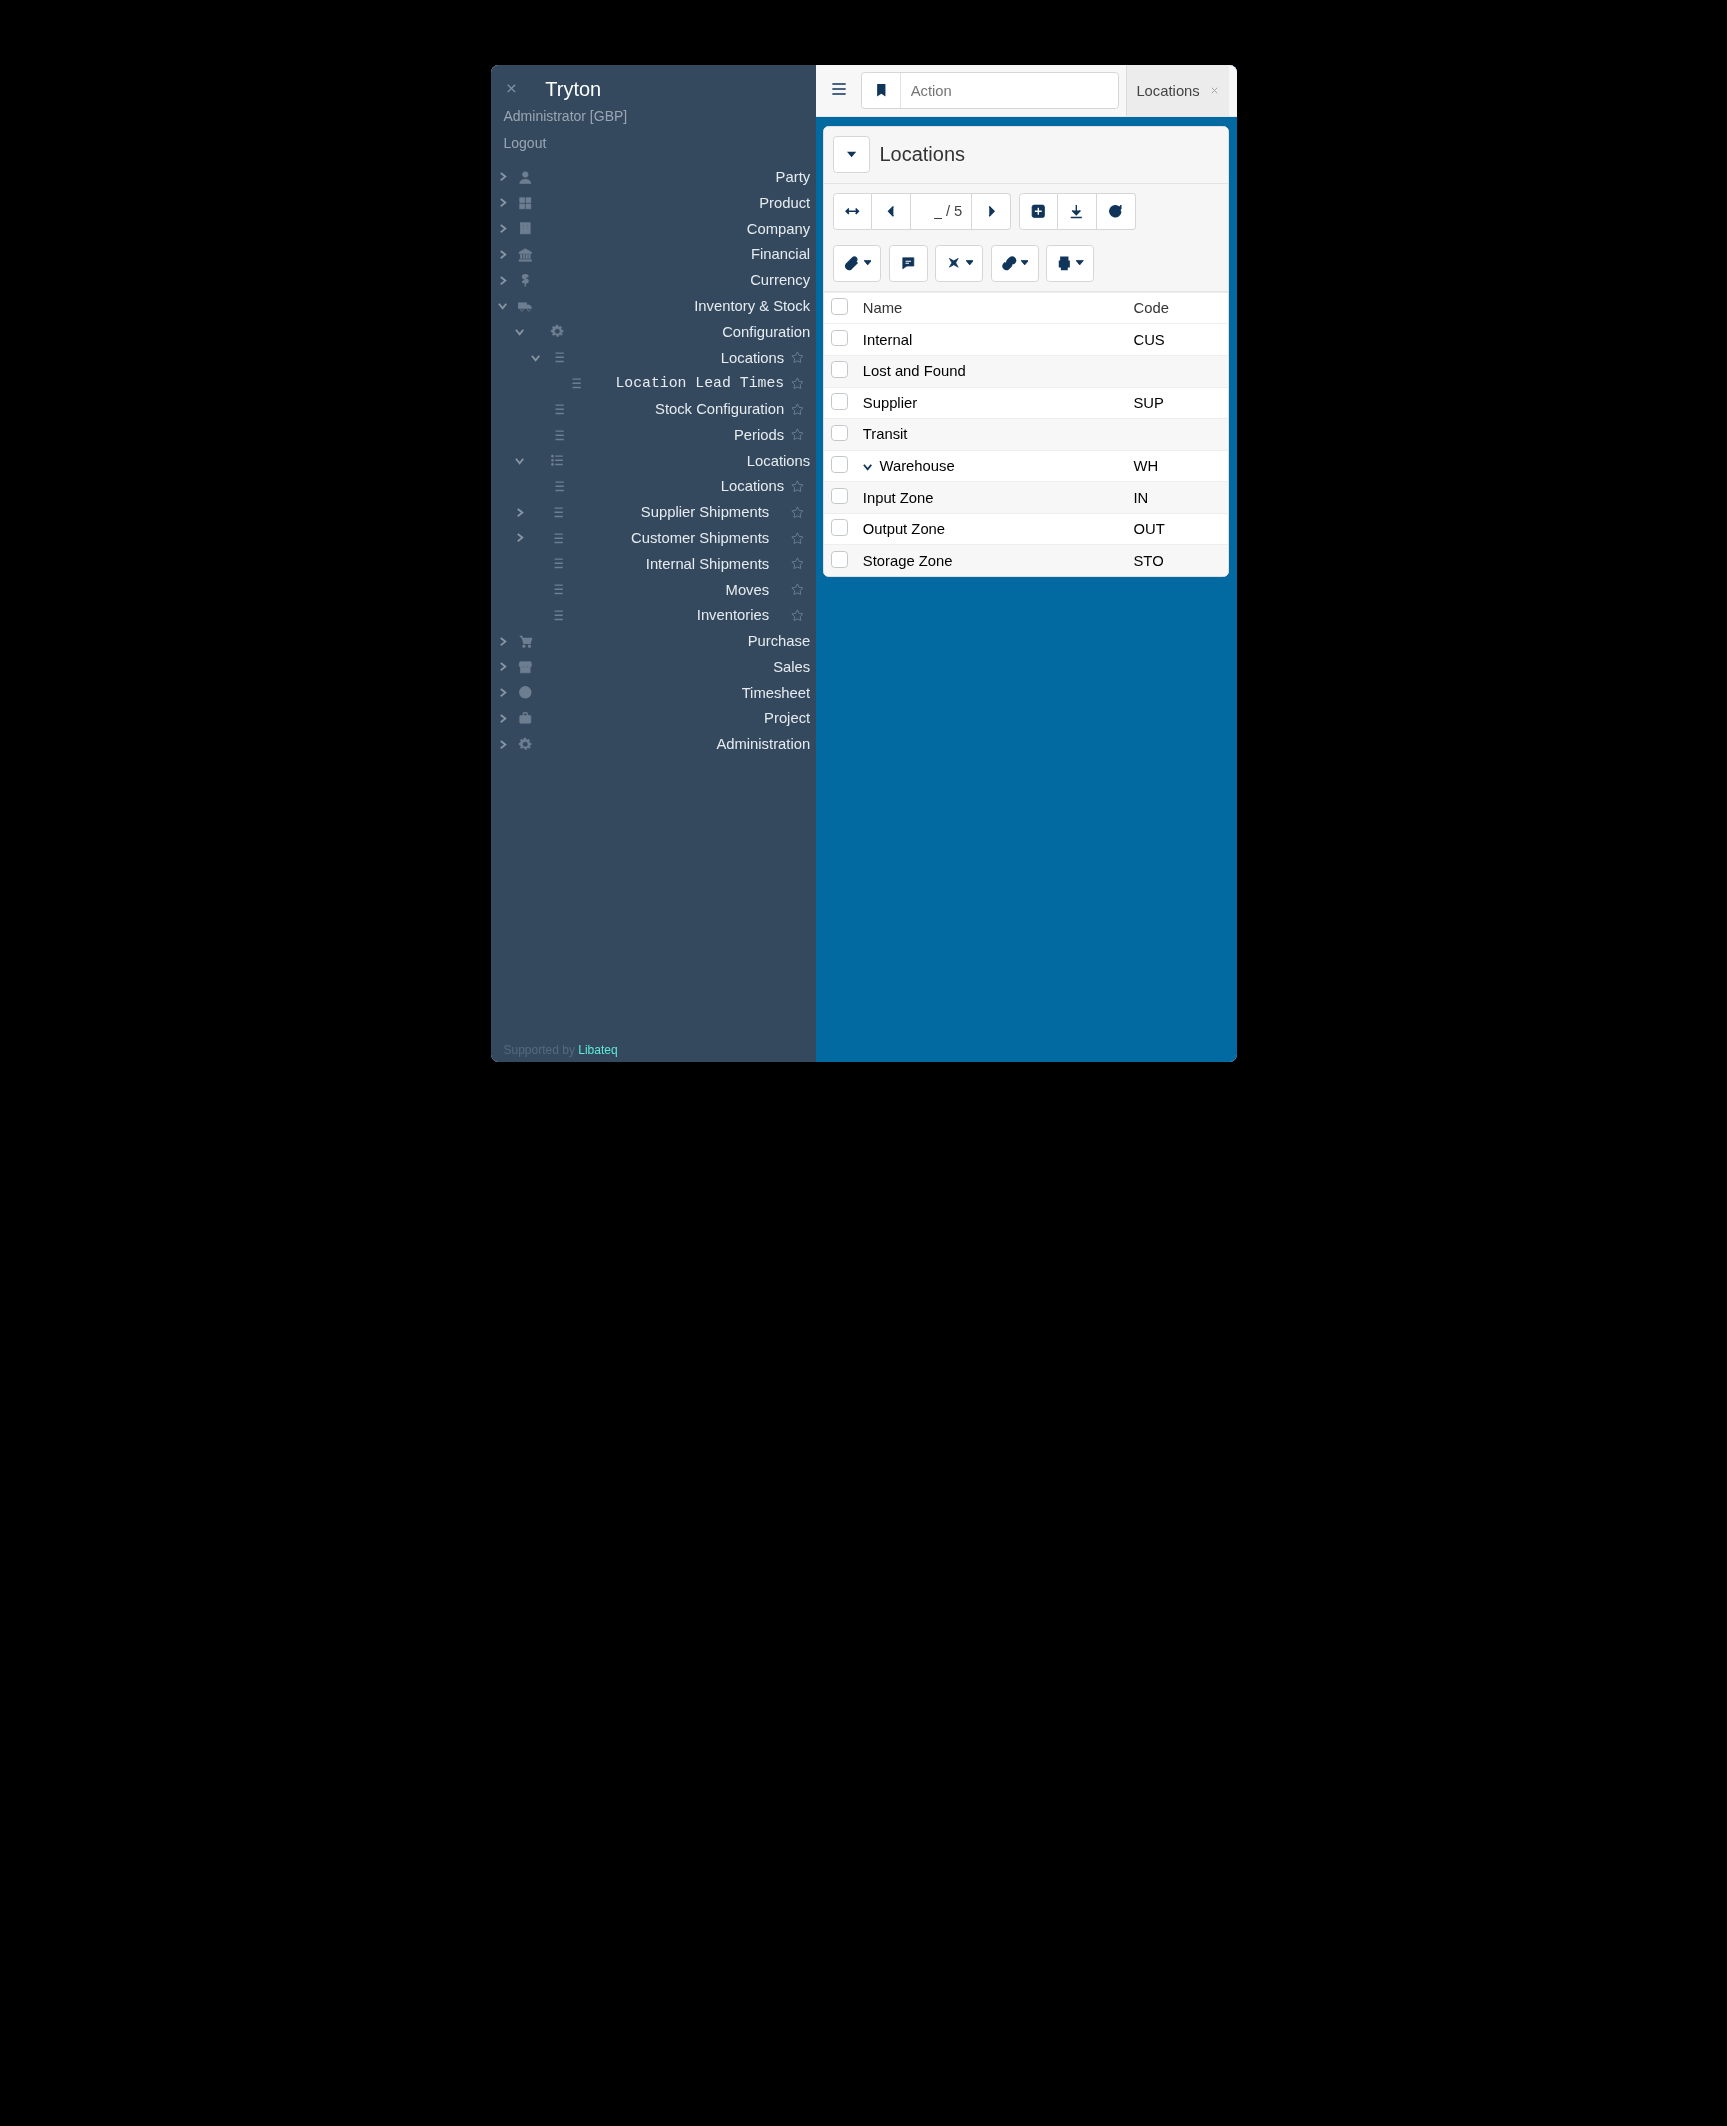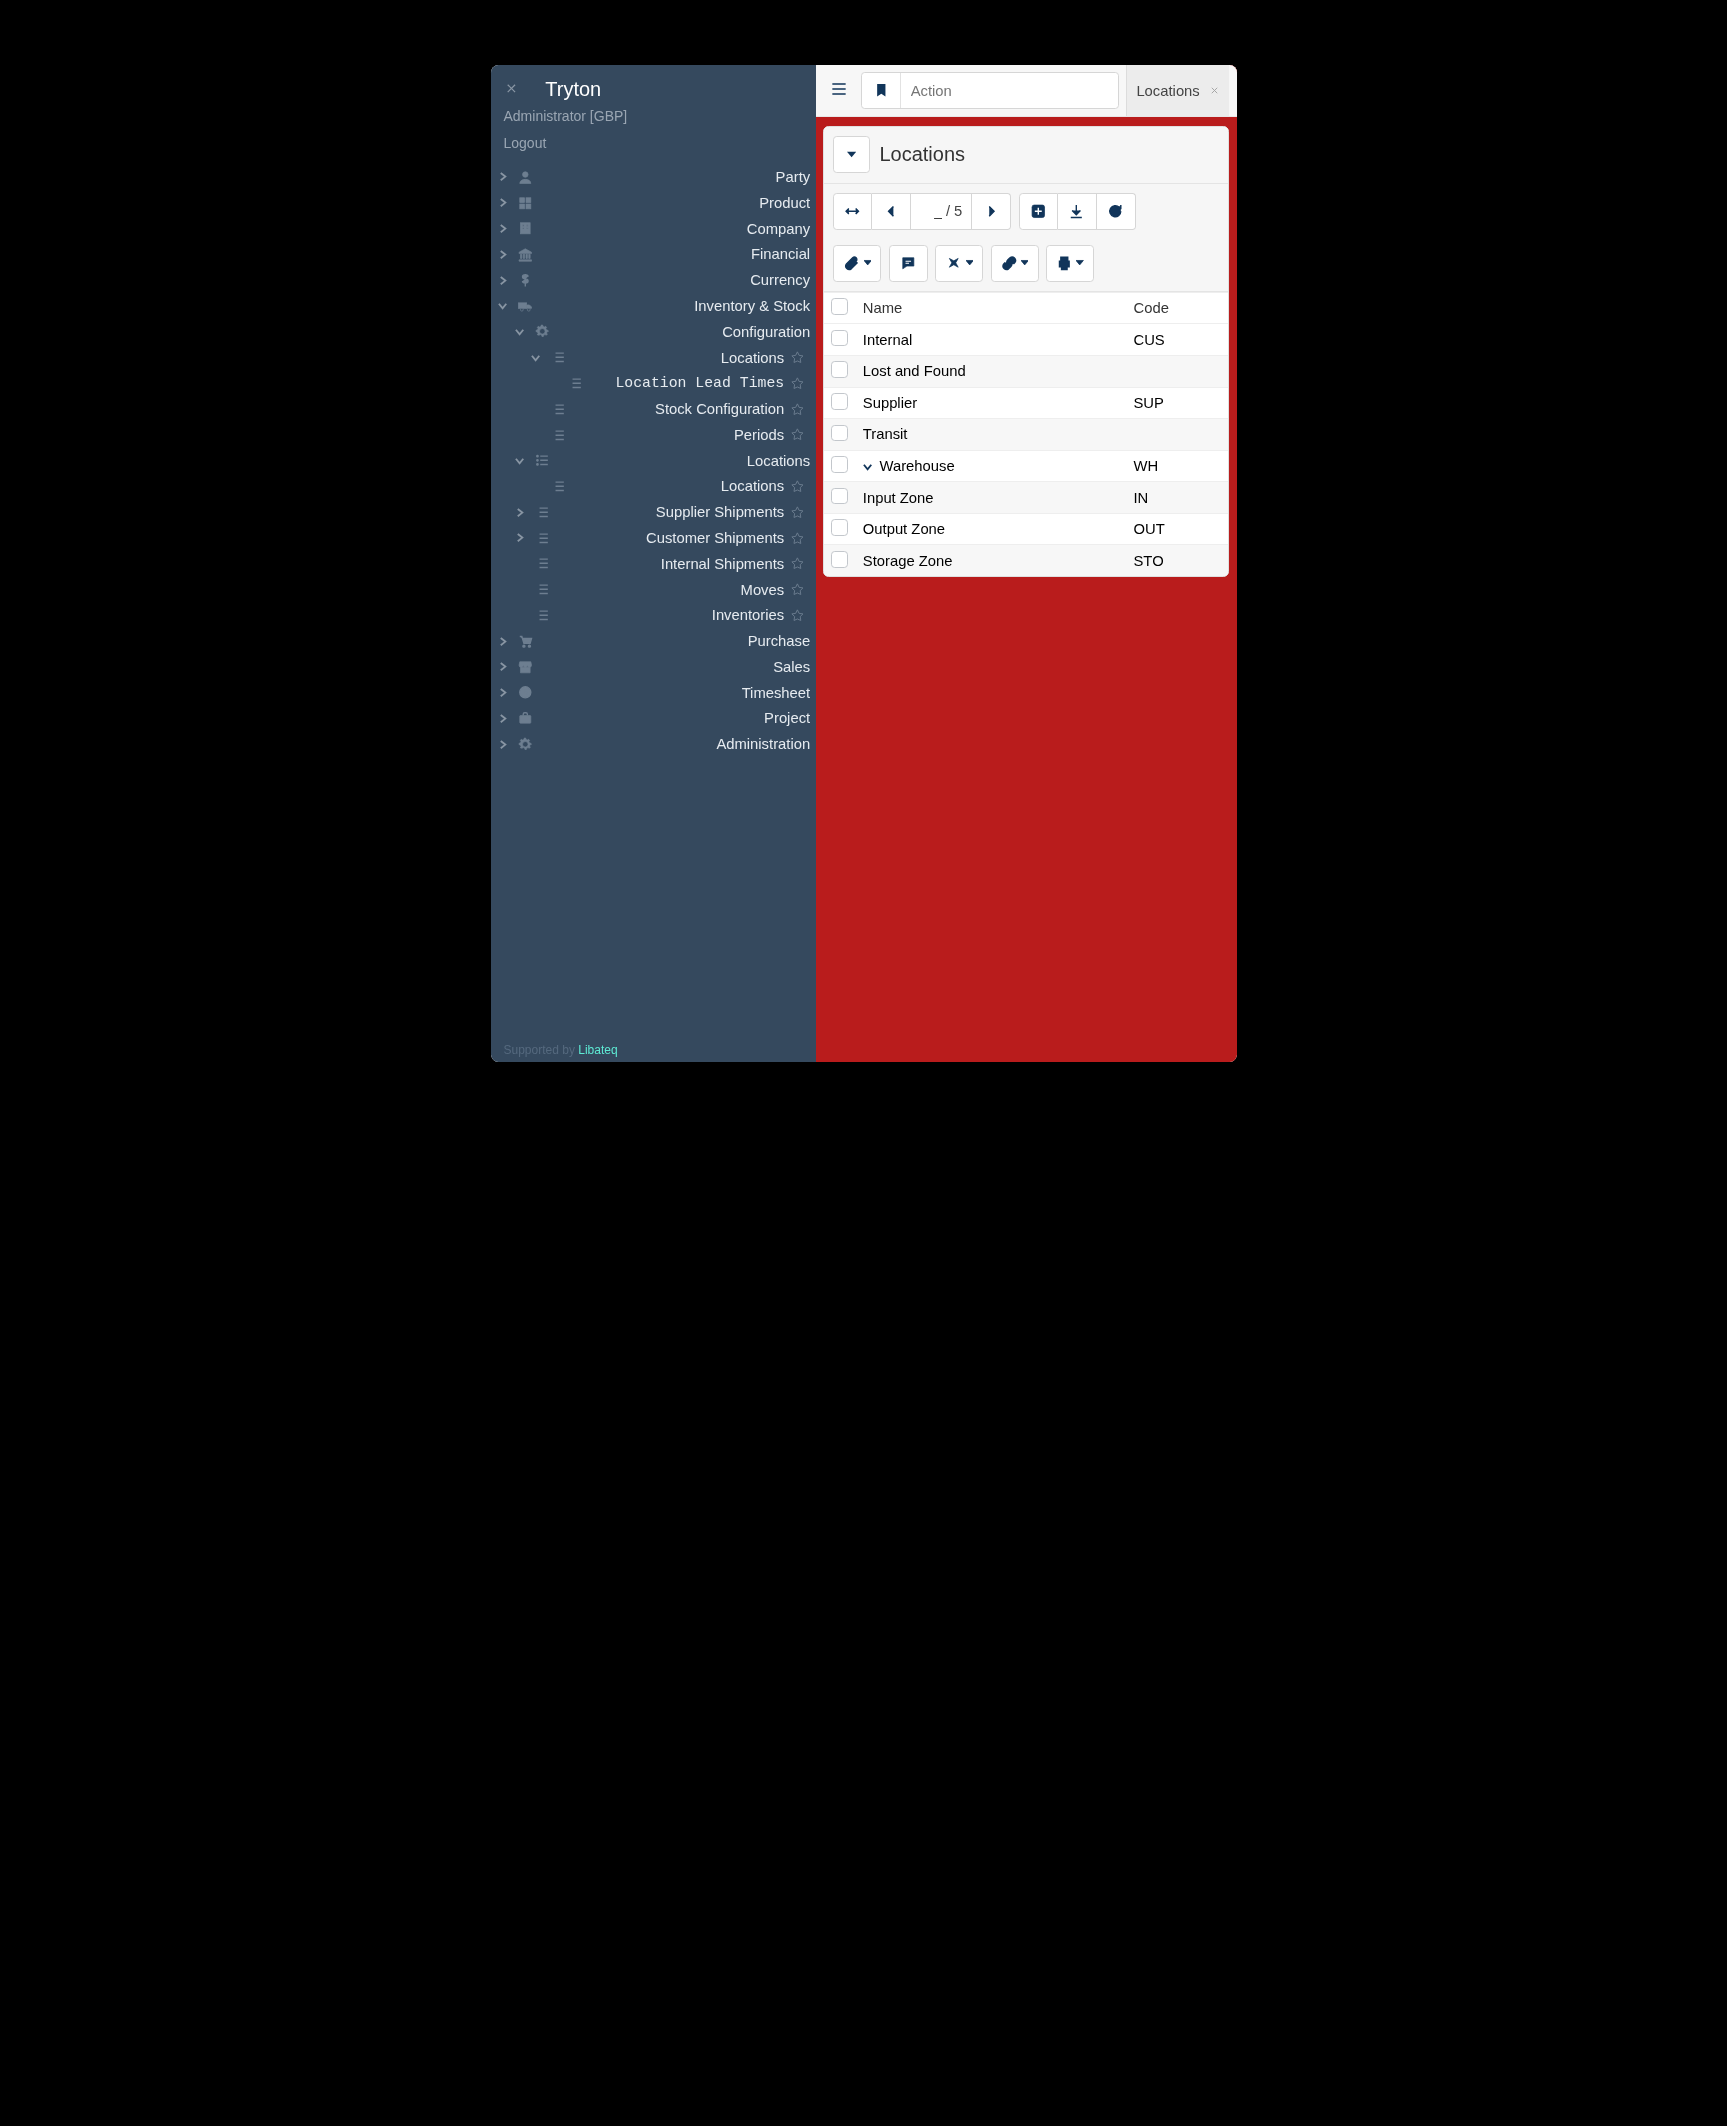--- a/index.html
+++ b/index.html
@@ -52,34 +52,34 @@
     text-align: right;
   }
   .nav-item .chev { width: 24px; display: flex; justify-content: center; }
   .nav-item .chev svg { width: 9.2px; height: 9.2px; stroke: #8895a3; stroke-width: 2; fill: none; }
   .nav-item .ico { width: 22px; display: flex; justify-content: center; align-items: center; }
   .nav-item .ico svg { width: 16.6px; height: 16.6px; fill: #6d7e90; stroke: #6d7e90; }
   .nav-item .lbl { flex: 1; padding-left: 3.7px; }
   .nav-item .star { width: 26px; display:flex; justify-content:center; }
   .nav-item .star svg { width: 14.8px; height: 14.8px; fill: none; stroke: #6d7e90; stroke-width: 1.5; }
   .indent-0 { padding-left: 0px; }
-  .indent-1 { padding-left: 16.6px; }
+  .indent-1 { padding-left: 16.6px; gap: 15px; }
   .indent-2 { padding-left: 33px; }
   .indent-3 { padding-left: 50px; font-family: Liberation Mono, monospace; }
   .sb-footer {
     position: absolute;
     bottom: 5.5px;
     left: 13px;
     font-size: 12px;
     color: #55697e;
   }
   .sb-footer b { font-weight: 500; color: #5eead4; }
 
   
-  .main { flex: 1; background: #b91c1c; display: flex; flex-direction: column; }
+  .main { flex: 1; background: #0369a1; display: flex; flex-direction: column; }
   .topbar {
     height: 52px;
     background: #f7f7f7;
     border-bottom: 0.9px solid #e8e8e8;
     display: flex;
     align-items: center;
     padding: 0 7.4px;
     gap: 7.4px;
   }
   .ham { padding: 5.5px; cursor: pointer; }

